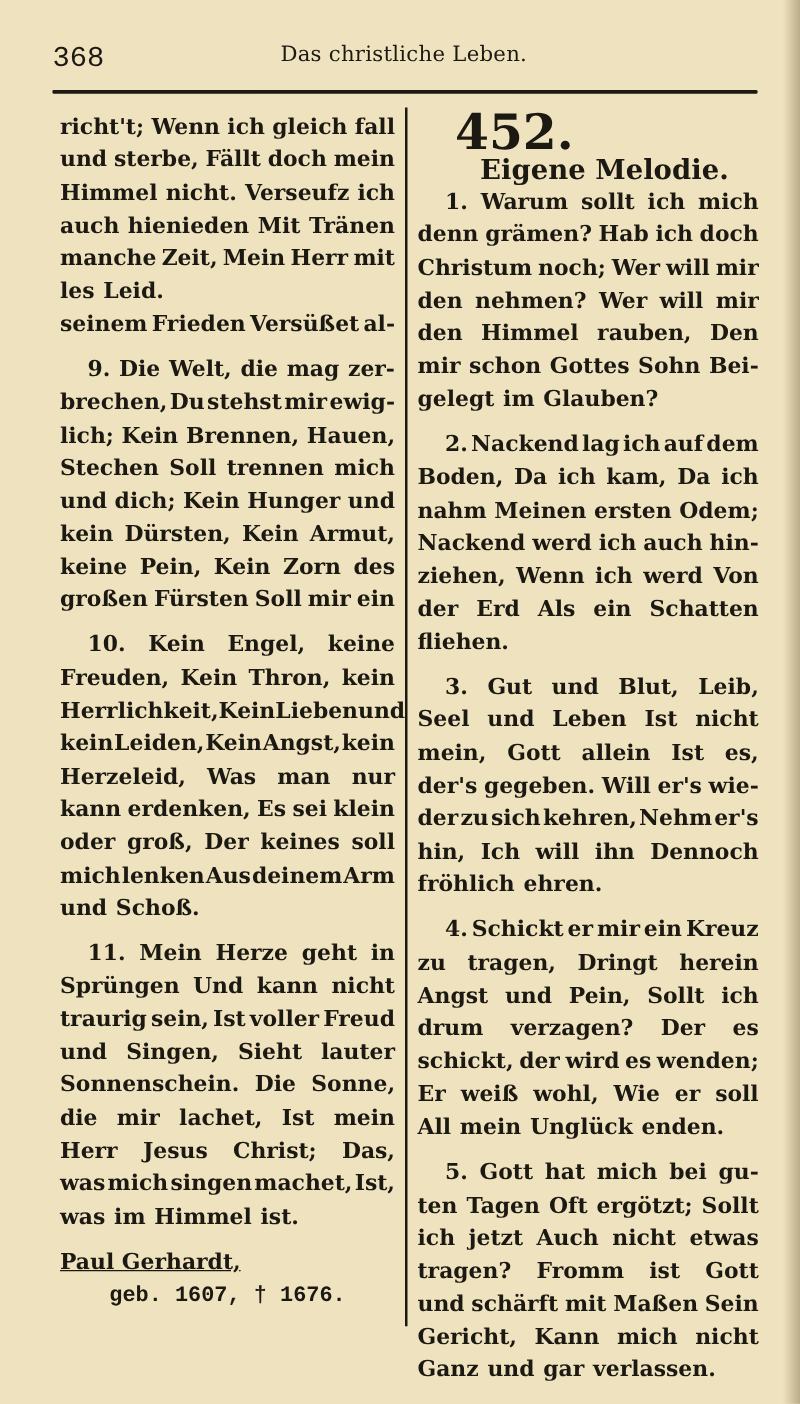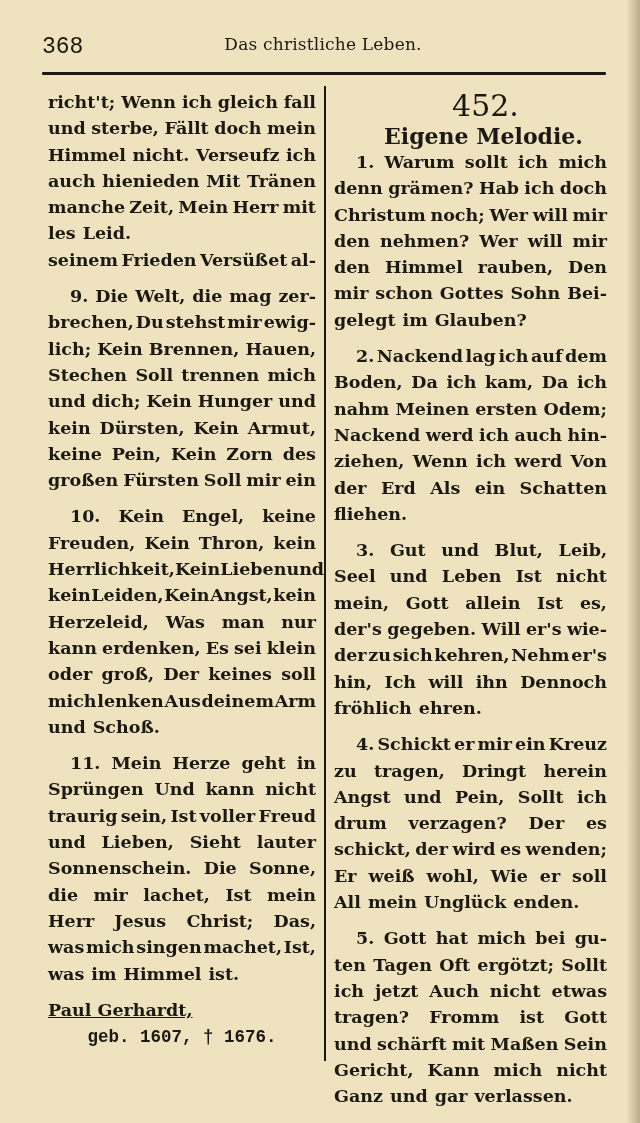--- a/index.html
+++ b/index.html
@@ -33,21 +33,21 @@
     position:absolute; top:89px; font-size:17.5px; line-height:26.3px;
     font-family:"DejaVu Serif", serif; font-weight:bold;
   }
   .col-left { left:48px; width:268px; }
   .col-right { left:334px; width:273px; }
   .line { white-space:nowrap; display:flex; justify-content:space-between; height:26.3px; }
   .line.last { justify-content:flex-start; gap:7px; }
   .line span { display:inline-block; }
   .stanza-gap { height:10px; }
   .hymn-number {
-    text-align:center; font-size:30px; font-weight:normal; font-family:"DejaVu Serif", serif;
+    font-size:39px; font-weight:bold; font-family:"DejaVu Serif", serif;
     line-height:34px; height:34px; padding-left:30px;
   }
   .melody {
     text-align:center; font-size:22px; line-height:26px; padding-left:26px; font-weight:bold;
   }
   .author-name { text-align:left; padding-right:40px; height:27px; line-height:27px;text-decoration:underline; }
   .author-dates { text-align:center; padding-right:0; height:27px; line-height:27px; font-family:Liberation Mono, monospace; }
   .indent { padding-left:22px; }
 </style>
 </head>
@@ -241,21 +241,21 @@
       </div>
       <div class="line">
         <span>traurig</span>
         <span>sein,</span>
         <span>Ist</span>
         <span>voller</span>
         <span>Freud</span>
       </div>
       <div class="line">
         <span>und</span>
-        <span>Lieben,</span>
+        <span>Singen,</span>
         <span>Sieht</span>
         <span>lauter</span>
       </div>
       <div class="line">
         <span>Sonnenschein.</span>
         <span>Die</span>
         <span>Sonne,</span>
       </div>
       <div class="line">
         <span>die</span>

